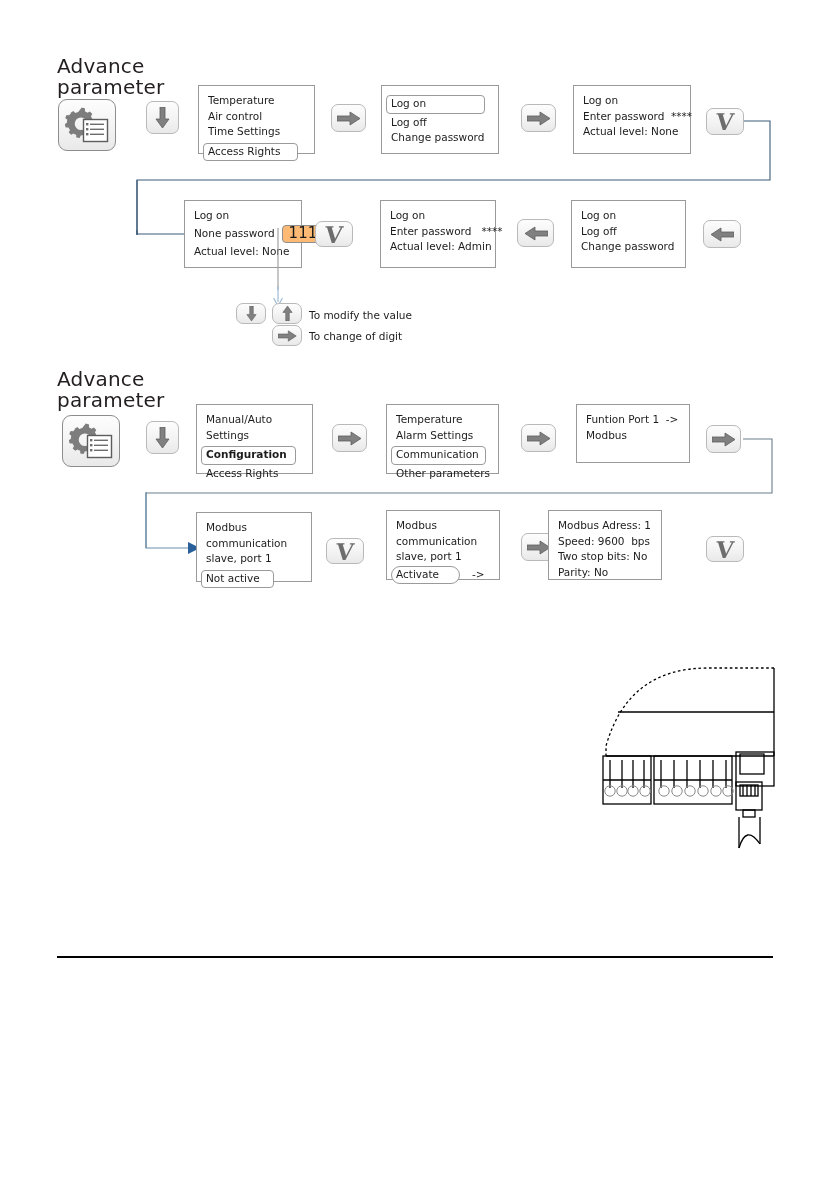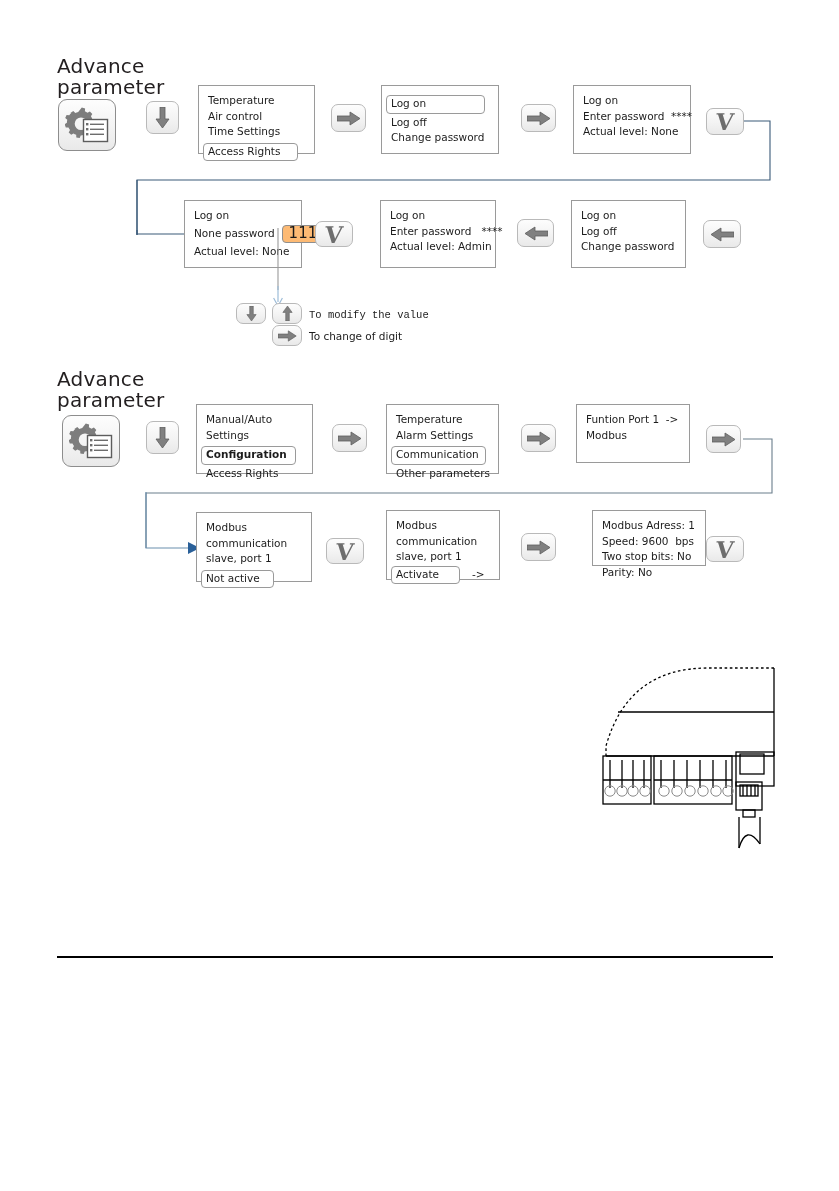--- a/index.html
+++ b/index.html
@@ -257,21 +257,21 @@
       </svg>
     </span>
   </div>
   <div class="abs key" style="left:272px; top:303px; width:30px; height:21px;">
     <span>
       <svg width="11" height="15" viewBox="0 0 15 21">
         <path d="M5 21h5V9h4L7.5 0 1 9h4z" fill="#808080" stroke="#5e5e5e" stroke-width=".8"></path>
       </svg>
     </span>
   </div>
-  <div class="abs legend-text" style="left:309px; top:308px;font-family:Liberation Mono, monospace;">To modify the value</div>
+  <div class="abs legend-text" style="left:309px; top:308px;">To modify the value</div>
 
   <div class="abs key" style="left:272px; top:325px; width:30px; height:21px;">
     <span>
       <svg width="19" height="12" viewBox="0 0 24 15">
         <path d="M0 5h13V1l10 6.5L13 14v-4H0z" fill="#808080" stroke="#5e5e5e" stroke-width=".8"></path>
       </svg>
     </span>
   </div>
   <div class="abs legend-text" style="left:309px; top:329px;">To change of digit</div>
 
@@ -371,34 +371,34 @@
 
   <div class="abs key" style="left:326px; top:538px; width:38px; height:26px;">
     <span class="vglyph">V</span>
   </div>
 
   <div class="abs screen" style="left:386px; top:510px; width:114px; height:70px;">
     <div class="line">Modbus</div>
     <div class="line">communication</div>
     <div class="line">slave, port 1</div>
     <div class="row-inline" style="margin-top:1px;">
-      <span class="line sel" style="min-width:58px;">Activate</span>
+      <span class="line sel" style="min-width:58px;border-radius:9px;">Activate</span>
       <span class="line" style="margin-left:5px;">-&gt;</span>
     </div>
   </div>
 
   <div class="abs key" style="left:521px; top:533px; width:35px; height:28px;">
     <span>
       <svg width="24" height="15" viewBox="0 0 24 15">
         <path d="M0 5h13V1l10 6.5L13 14v-4H0z" fill="#808080" stroke="#5e5e5e" stroke-width=".8"></path>
       </svg>
     </span>
   </div>
 
-  <div class="abs screen" style="left:592px; top:510px; width:114px; height:56px;">
+  <div class="abs screen" style="left:548px; top:510px; width:114px; height:70px;">
     <div class="line">Modbus Adress: 1</div>
     <div class="line">Speed: 9600  bps</div>
     <div class="line">Two stop bits: No</div>
     <div class="line">Parity: No</div>
   </div>
 
   <div class="abs key" style="left:706px; top:536px; width:38px; height:26px;">
     <span class="vglyph">V</span>
   </div>
 

